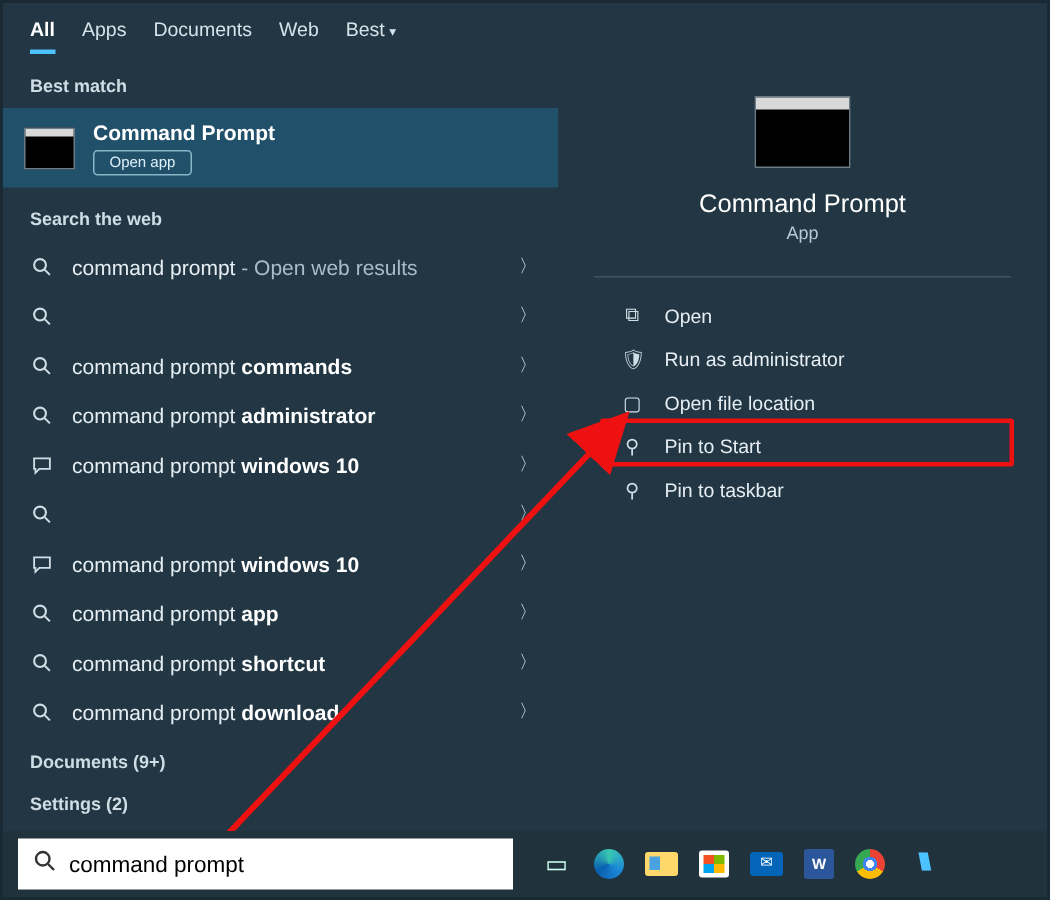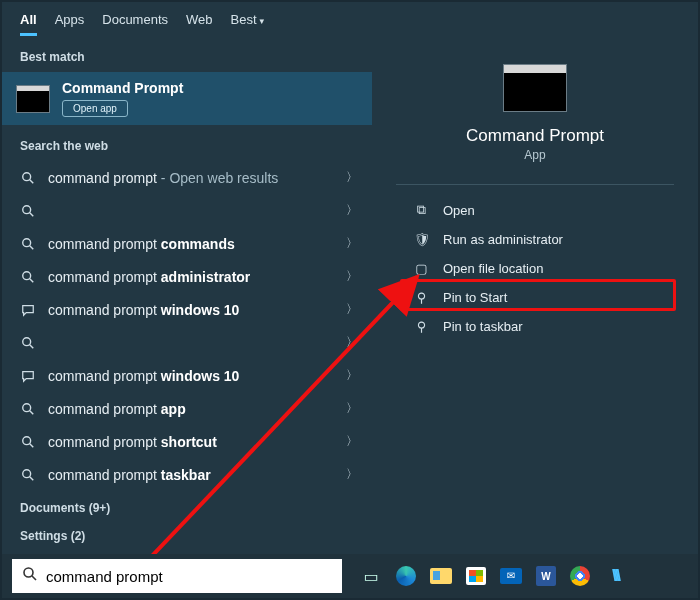--- a/index.html
+++ b/index.html
@@ -186,21 +186,21 @@
           <span class="chev">〉</span>
         </div>
         <div class="item">
           <div class="item-left">
             <span class="item-icon">
               <svg width="14" height="14" viewBox="0 0 16 16">
                 <circle cx="6.5" cy="6.5" r="4.5" fill="none" stroke="currentColor" stroke-width="1.6"></circle>
                 <line x1="10" y1="10" x2="14" y2="14" stroke="currentColor" stroke-width="1.6"></line>
               </svg>
             </span>
-            <span class="item-text">command prompt <b>taskbar</b><span class="suf"></span></span>
+            <span class="item-text">command prompt <b>download</b><span class="suf"></span></span>
           </div>
           <span class="chev">〉</span>
         </div>
       </div>
 
     <div class="more-label">Documents (9+)</div>
     <div class="more-label">Settings (2)</div>
   </div>
 
   <div class="right">

